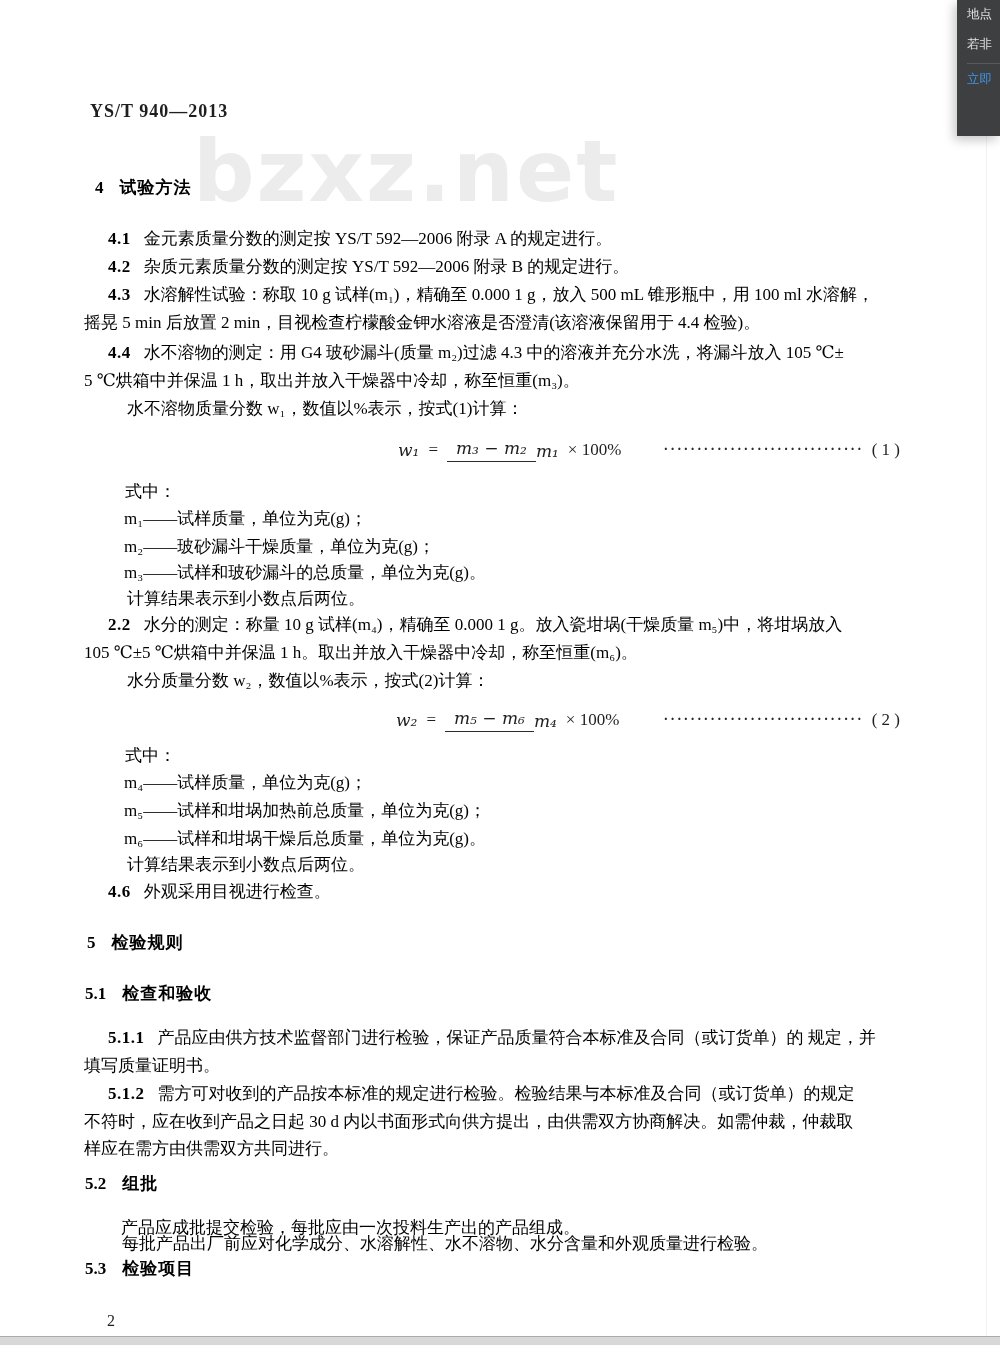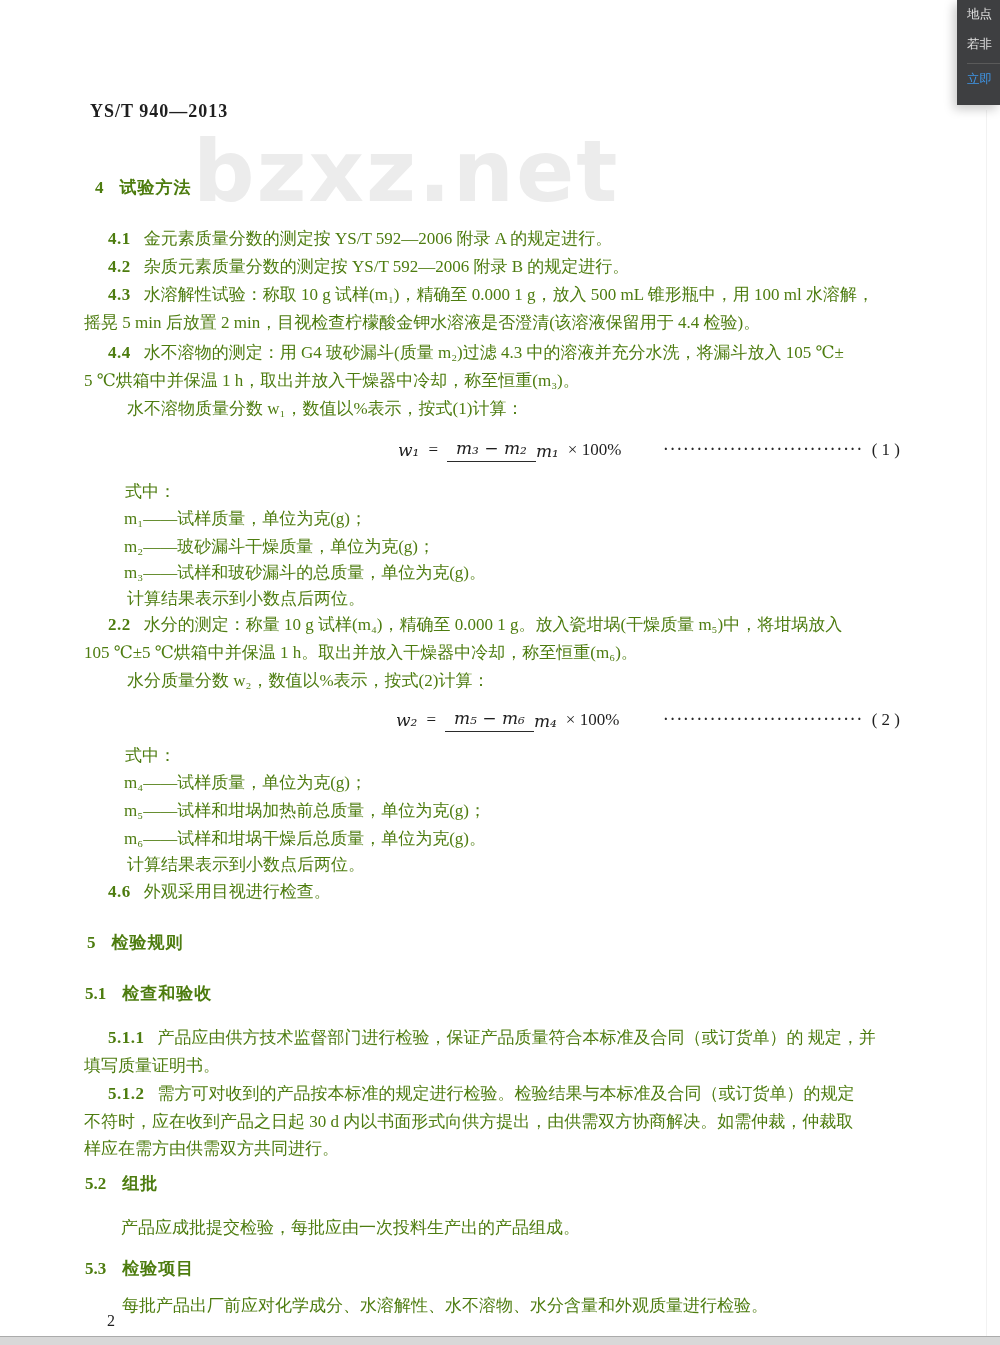--- a/index.html
+++ b/index.html
@@ -2,21 +2,21 @@
 <html><head>
 <meta charset="utf-8">
 <style>
   html,body{margin:0;padding:0;}
   body{
     width:1000px;height:1345px;position:relative;overflow:hidden;
     background:#ffffff;
     font-family:"Liberation Serif","DejaVu Serif",serif;
     color:#1f1f1f;
   }
-  .ln{position:absolute;white-space:nowrap;font-size:17px;line-height:24px;color:#4d7c0f;}
+  .ln{position:absolute;white-space:nowrap;font-size:17px;line-height:24px;color:#000000;}
   .lbl{font-weight:bold;margin-right:13px;letter-spacing:.5px;margin-left:23px;}
   .hnum{font-weight:bold;margin-right:16px;}
   .htitle{font-weight:bold;letter-spacing:1px;}
   .doc-code{position:absolute;top:101px;left:90px;font-size:18px;font-weight:bold;letter-spacing:1px;}
   .watermark{
     position:absolute;top:128px;left:193px;z-index:0;
     font-family:"DejaVu Sans","Liberation Sans",sans-serif;
     font-size:86px;font-weight:800;color:#ececec;letter-spacing:2px;line-height:1;
     user-select:none;
   }
@@ -31,21 +31,21 @@
   .fmul{font-size:17px;}
   .fright{margin-left:auto;display:flex;align-items:center;gap:8px;}
   .fdots{font-size:14px;font-weight:bold;letter-spacing:2px;color:#2b2b2b;}
   .ftag{font-size:17px;}
   
   .page-number{position:absolute;top:1312px;left:107px;font-size:16px;}
   .bottom-strip{position:absolute;left:0;right:0;top:1336px;height:9px;background:#d8d8d8;border-top:1px solid #ababab;}
   .right-edge{position:absolute;top:110px;bottom:9px;left:986px;width:0;border-left:1px solid #f2f2f2;}
   
   .overlay{
-    position:absolute;top:0;left:957px;width:43px;height:105px;
+    position:absolute;top:0;left:957px;width:43px;height:136px;
     background:#3e3f41;z-index:3;box-shadow:-3px 4px 10px rgba(0,0,0,.22);
     font-family:"Liberation Sans","DejaVu Sans",sans-serif;overflow:visible;
   }
   .ov-line{position:absolute;left:10px;white-space:nowrap;font-size:12.5px;color:#e2e2e2;}
   .ov-divider{position:absolute;left:10px;top:63px;width:70px;border-top:1px solid #5a5a5a;}
   .ov-link{position:absolute;left:10px;top:71px;white-space:nowrap;font-size:12.5px;color:#3f96e8;cursor:pointer;text-align:right;}
 </style>
 </head>
 <body>
 
@@ -186,21 +186,21 @@
   <div class="ln" style="top:1172px;left:85px">
     <span class="hnum">5.2</span><span class="htitle">组批</span>
   </div>
   <div class="ln" style="top:1216px;left:121px">
     <span>产品应成批提交检验，每批应由一次投料生产出的产品组成。</span>
   </div>
 
   <div class="ln" style="top:1257px;left:85px">
     <span class="hnum">5.3</span><span class="htitle">检验项目</span>
   </div>
-  <div class="ln" style="top:1294px;left:122px">
+  <div class="ln" style="top:1232px;left:122px">
     <span>每批产品出厂前应对化学成分、水溶解性、水不溶物、水分含量和外观质量进行检验。</span>
   </div>
 
   <div class="page-number">2</div>
 </div>
 
 <div class="right-edge"></div>
 <div class="bottom-strip"></div>
 
 <div class="overlay">

